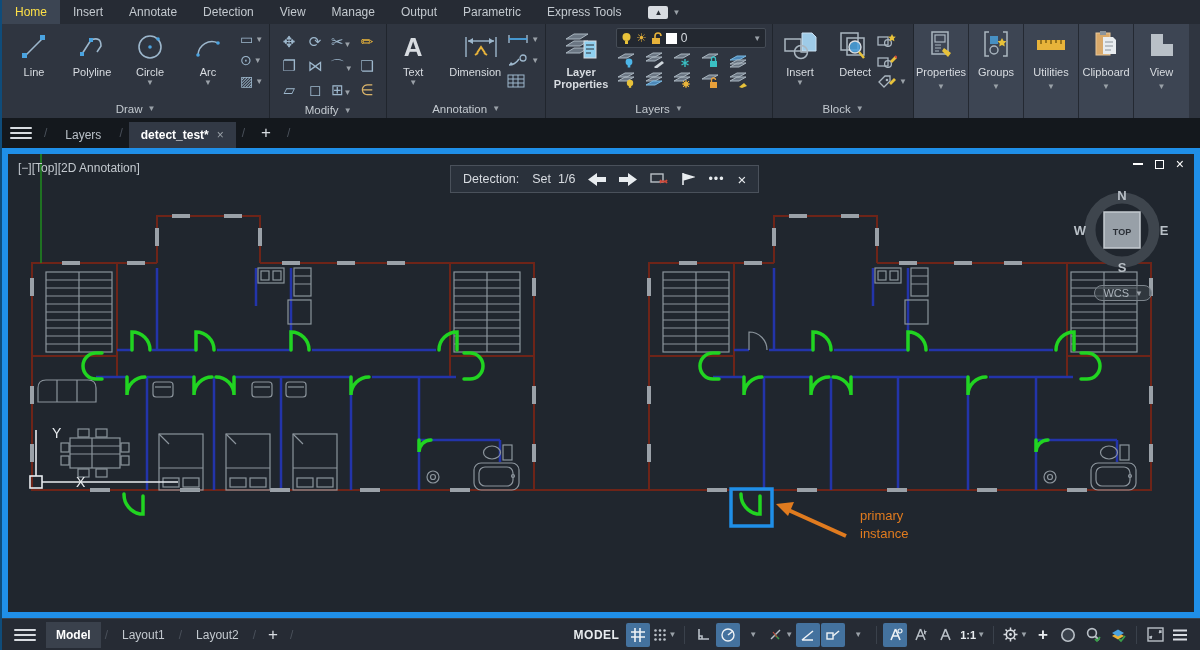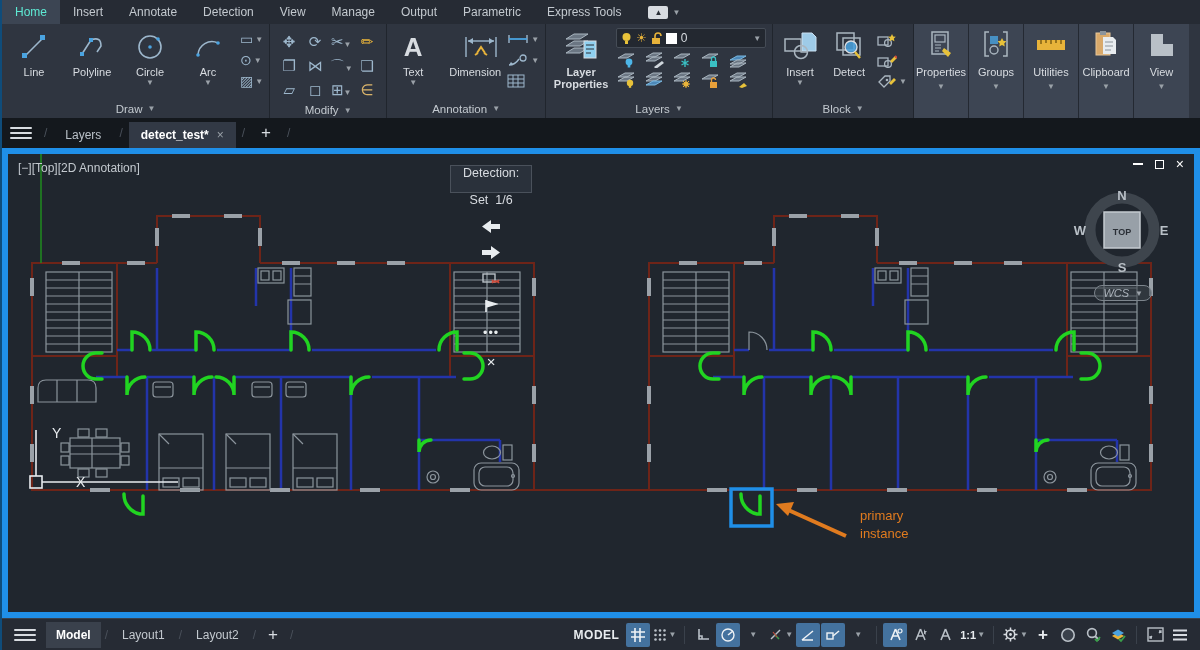--- a/index.html
+++ b/index.html
@@ -6,21 +6,21 @@
     --accent:#1f8fe8; --canvas:#20262e; --wall:#6e2418; --blue:#2334aa;
     --green:#21d421; --gray:#8b949c; --orange:#e07b1f; --togg:#44729e;
     --ribbon:#2f3540; --menubg:#262b34; --txt:#d8dce1; --dim:#9aa1a8;
   }
   *{margin:0;padding:0;box-sizing:border-box;font-family:"Liberation Sans",sans-serif;}
   body{width:1200px;height:650px;overflow:hidden;background:#1e232b;}
   .app{width:1200px;height:650px;display:flex;flex-direction:column;background:#1e232b;border-left:2px solid #0f4c7a;}
   
   .menubar{height:24px;background:var(--menubg);display:flex;align-items:stretch;font-size:12px;color:#c3c9cf;}
   .mtab{padding:4px 13px;cursor:pointer;display:flex;align-items:center;}
-  .mtab.active{background:#3c4553;color:#5eead4;}
+  .mtab.active{background:#3c4553;color:#fde047;}
   .mimgbtn{margin-left:14px;display:flex;align-items:center;gap:4px;}
   .mimgbtn .pic{width:20px;height:13px;background:#d8dce1;border-radius:2px;display:flex;align-items:center;justify-content:center;font-size:8px;color:#2a2f36;}
   .caret{font-size:8px;color:var(--dim);}
   
   .ribbon{height:94px;background:var(--ribbon);display:flex;align-items:stretch;}
   .panel{display:flex;flex-direction:column;border-right:1px solid #20252d;}
   .pbody{flex:1;display:flex;align-items:flex-start;padding:4px 6px 0 6px;gap:6px;}
   .plabel{height:19px;display:flex;align-items:center;justify-content:center;gap:5px;font-size:11.5px;color:#c3c9cf;}
   .bigbtn{display:flex;flex-direction:column;align-items:center;width:52px;padding-top:2px;cursor:pointer;}
   .bigbtn .blabel{font-size:11px;color:var(--txt);margin-top:2px;white-space:nowrap;text-align:center;line-height:12px;}
@@ -44,24 +44,24 @@
   .ftab.active{background:#323945;color:#fff;font-weight:bold;display:flex;gap:8px;align-items:center;height:26px;padding-top:5px;}
   .ftab .x{color:#9aa1a8;font-weight:normal;}
   .plus{font-size:17px;color:#d8dce1;padding:2px 10px 5px 10px;cursor:pointer;}
   
   .canvas{height:470px;position:relative;background:var(--canvas);border:6px solid var(--accent);}
   .vplabel{position:absolute;left:10px;top:7px;font-size:12px;color:#c3c9cf;z-index:4;}
   .wincontrols{position:absolute;right:10px;top:5px;display:flex;gap:12px;align-items:center;z-index:5;color:#fff;}
   .wc-min{width:10px;height:2px;background:#fff;}
   .wc-rest{width:9px;height:9px;border:1.5px solid #fff;position:relative;}
   .wc-close{font-size:14px;line-height:10px;cursor:pointer;}
-  .dettb{position:absolute;left:442px;top:11px;height:28px;background:#2a313b;border:1px solid #4a515b;display:flex;align-items:center;gap:13px;padding:0 12px;z-index:5;color:var(--txt);font-size:12.5px;flex-direction:column;}
+  .dettb{position:absolute;left:442px;top:11px;height:28px;background:#2a313b;border:1px solid #4a515b;display:flex;align-items:center;gap:13px;padding:0 12px;z-index:5;color:var(--txt);font-size:12.5px;}
   .dettb .it{cursor:pointer;display:flex;align-items:center;}
   .viewcube{position:absolute;right:22px;top:32px;z-index:4;}
-  .wcspill{position:absolute;right:42px;top:131px;z-index:4;border:1px solid #7c848c;border-radius:8px;background:rgba(62,69,77,.55);color:#aab2ba;font-size:11px;padding:1px 8px;display:flex;gap:6px;align-items:center;font-style:italic;}
+  .wcspill{position:absolute;right:42px;top:131px;z-index:4;border:1px solid #7c848c;border-radius:8px;background:rgba(62,69,77,.55);color:#aab2ba;font-size:11px;padding:1px 8px;display:flex;gap:6px;align-items:center;}
   .plansvg{position:absolute;left:0;top:0;width:1172px;height:458px;z-index:1;}
   
   .w{stroke:var(--wall);stroke-width:2;fill:none;}
   .b{stroke:var(--blue);stroke-width:2.5;fill:none;}
   .g{stroke:var(--green);stroke-width:3.5;fill:none;stroke-linecap:round;}
   .g2{stroke:#1f8c1f;stroke-width:1.5;fill:none;}
   .f{stroke:var(--gray);stroke-width:1.2;fill:none;}
   .x{stroke:var(--dim);stroke-width:4;fill:none;}
   .u{stroke:#e8ecef;stroke-width:1.6;fill:none;}
   .ut{fill:#e8ecef;font-size:14px;}
@@ -333,21 +333,21 @@
             <svg width="36" height="34">
                 <path d="M20,3 h10 l4,4 v14 h-14 z" fill="#9ecbe8" stroke="#c9dff0"></path>
                 <rect x="3" y="9" width="16" height="12" stroke="#aab6c0" fill="none" stroke-width="1.5"></rect>
                 <circle cx="19" cy="22" r="6.5" stroke="#aab6c0" fill="none" stroke-width="1.5"></circle>
                 <path d="M19,15.5 v6.5 h6.5" stroke="#aab6c0" stroke-width="1.3" fill="none"></path>
               </svg>
           </span>
             <span class="blabel">Insert</span>
           <span class="caret">▼</span>
         </div>
-        <div class="bigbtn" style="width:44px;">
+        <div class="bigbtn" style="width:44px;align-items:flex-end;">
           <span class="icn">
             <svg width="36" height="34">
                 <rect x="6" y="3" width="17" height="17" stroke="#aab6c0" fill="none" stroke-width="1.5"></rect>
                 <rect x="12" y="8" width="17" height="17" stroke="#aab6c0" fill="none" stroke-width="1.5"></rect>
                 <circle cx="20" cy="17" r="6" fill="#4aa3e0" opacity=".85"></circle>
                 <circle cx="20" cy="17" r="6" stroke="#d8dce1" fill="none" stroke-width="1.4"></circle>
                 <line x1="24" y1="22" x2="29" y2="28" stroke="#e8c23a" stroke-width="2.4"></line>
               </svg>
           </span>
             <span class="blabel">Detect</span>

